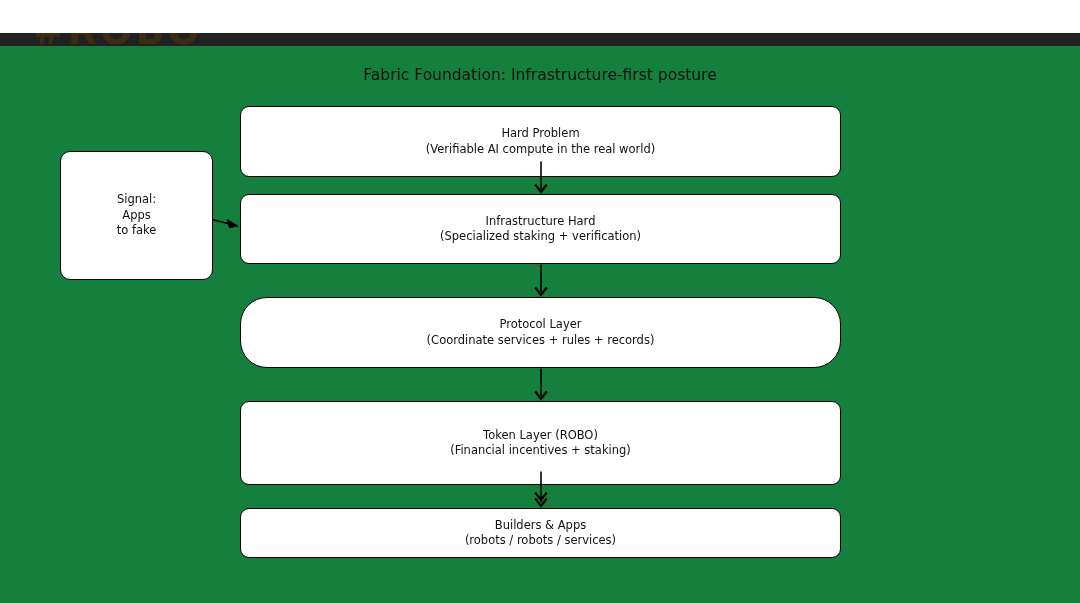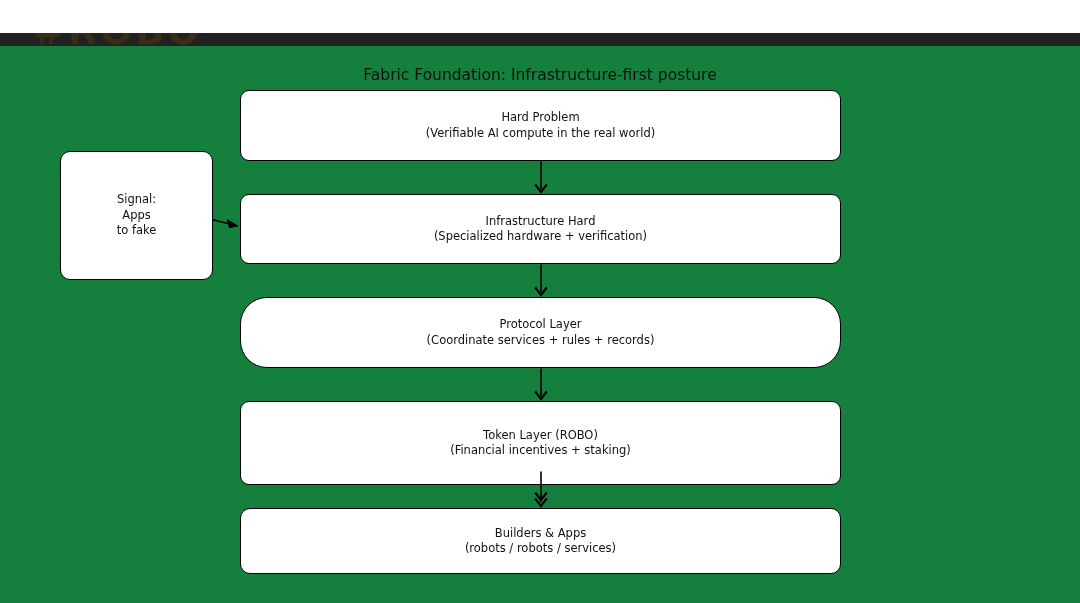--- a/index.html
+++ b/index.html
@@ -22,25 +22,25 @@
     position:absolute; left:0; top:33px; width:1080px;
     text-align:center; font-size:15.5px; color:#111111;
   }
   .node {
     position:absolute; box-sizing:border-box;
     border:1.5px solid #000000; border-radius:9px; background:#ffffff;
     display:flex; flex-direction:column; align-items:center; justify-content:center;
     text-align:center; font-size:11.5px; line-height:15.5px; color:#111111;
   }
   .main-box { left:240px; width:601px; }
-  .b1 { top:57px;  height:71px; }
+  .b1 { top:73px;  height:71px; }
   .b2 { top:161px; height:70px; }
   .b3 { top:264px; height:71px;border-radius:27px; }
   .b4 { top:368px; height:84px; }
-  .b5 { top:475px; height:66px;border-radius:10px; }
+  .b5 { top:475px; height:50px; }
   .side-box { left:60px; top:118px; width:153px; height:129px; border-radius:10px; }
   .arrows { position:absolute; left:0; top:0; pointer-events:none; }
 </style>
 </head>
 <body>
 
 <div class="stage">
 
   <div class="top-bar">
     <span class="clipped">#ROBO</span>
@@ -48,21 +48,21 @@
 
   <div class="title">Fabric Foundation: Infrastructure-first posture</div>
 
   <div class="node main-box b1">
     <span>Hard Problem</span>
     <span>(Verifiable AI compute in the real world)</span>
   </div>
 
   <div class="node main-box b2">
     <span>Infrastructure Hard</span>
-    <span>(Specialized hardware + verification)</span>
+    <span>(Specialized staking + verification)</span>
   </div>
 
   <div class="node main-box b3">
     <span>Protocol Layer</span>
     <span>(Coordinate services + rules + records)</span>
   </div>
 
   <div class="node main-box b4">
     <span>Token Layer (ROBO)</span>
     <span>(Financial incentives + staking)</span>

